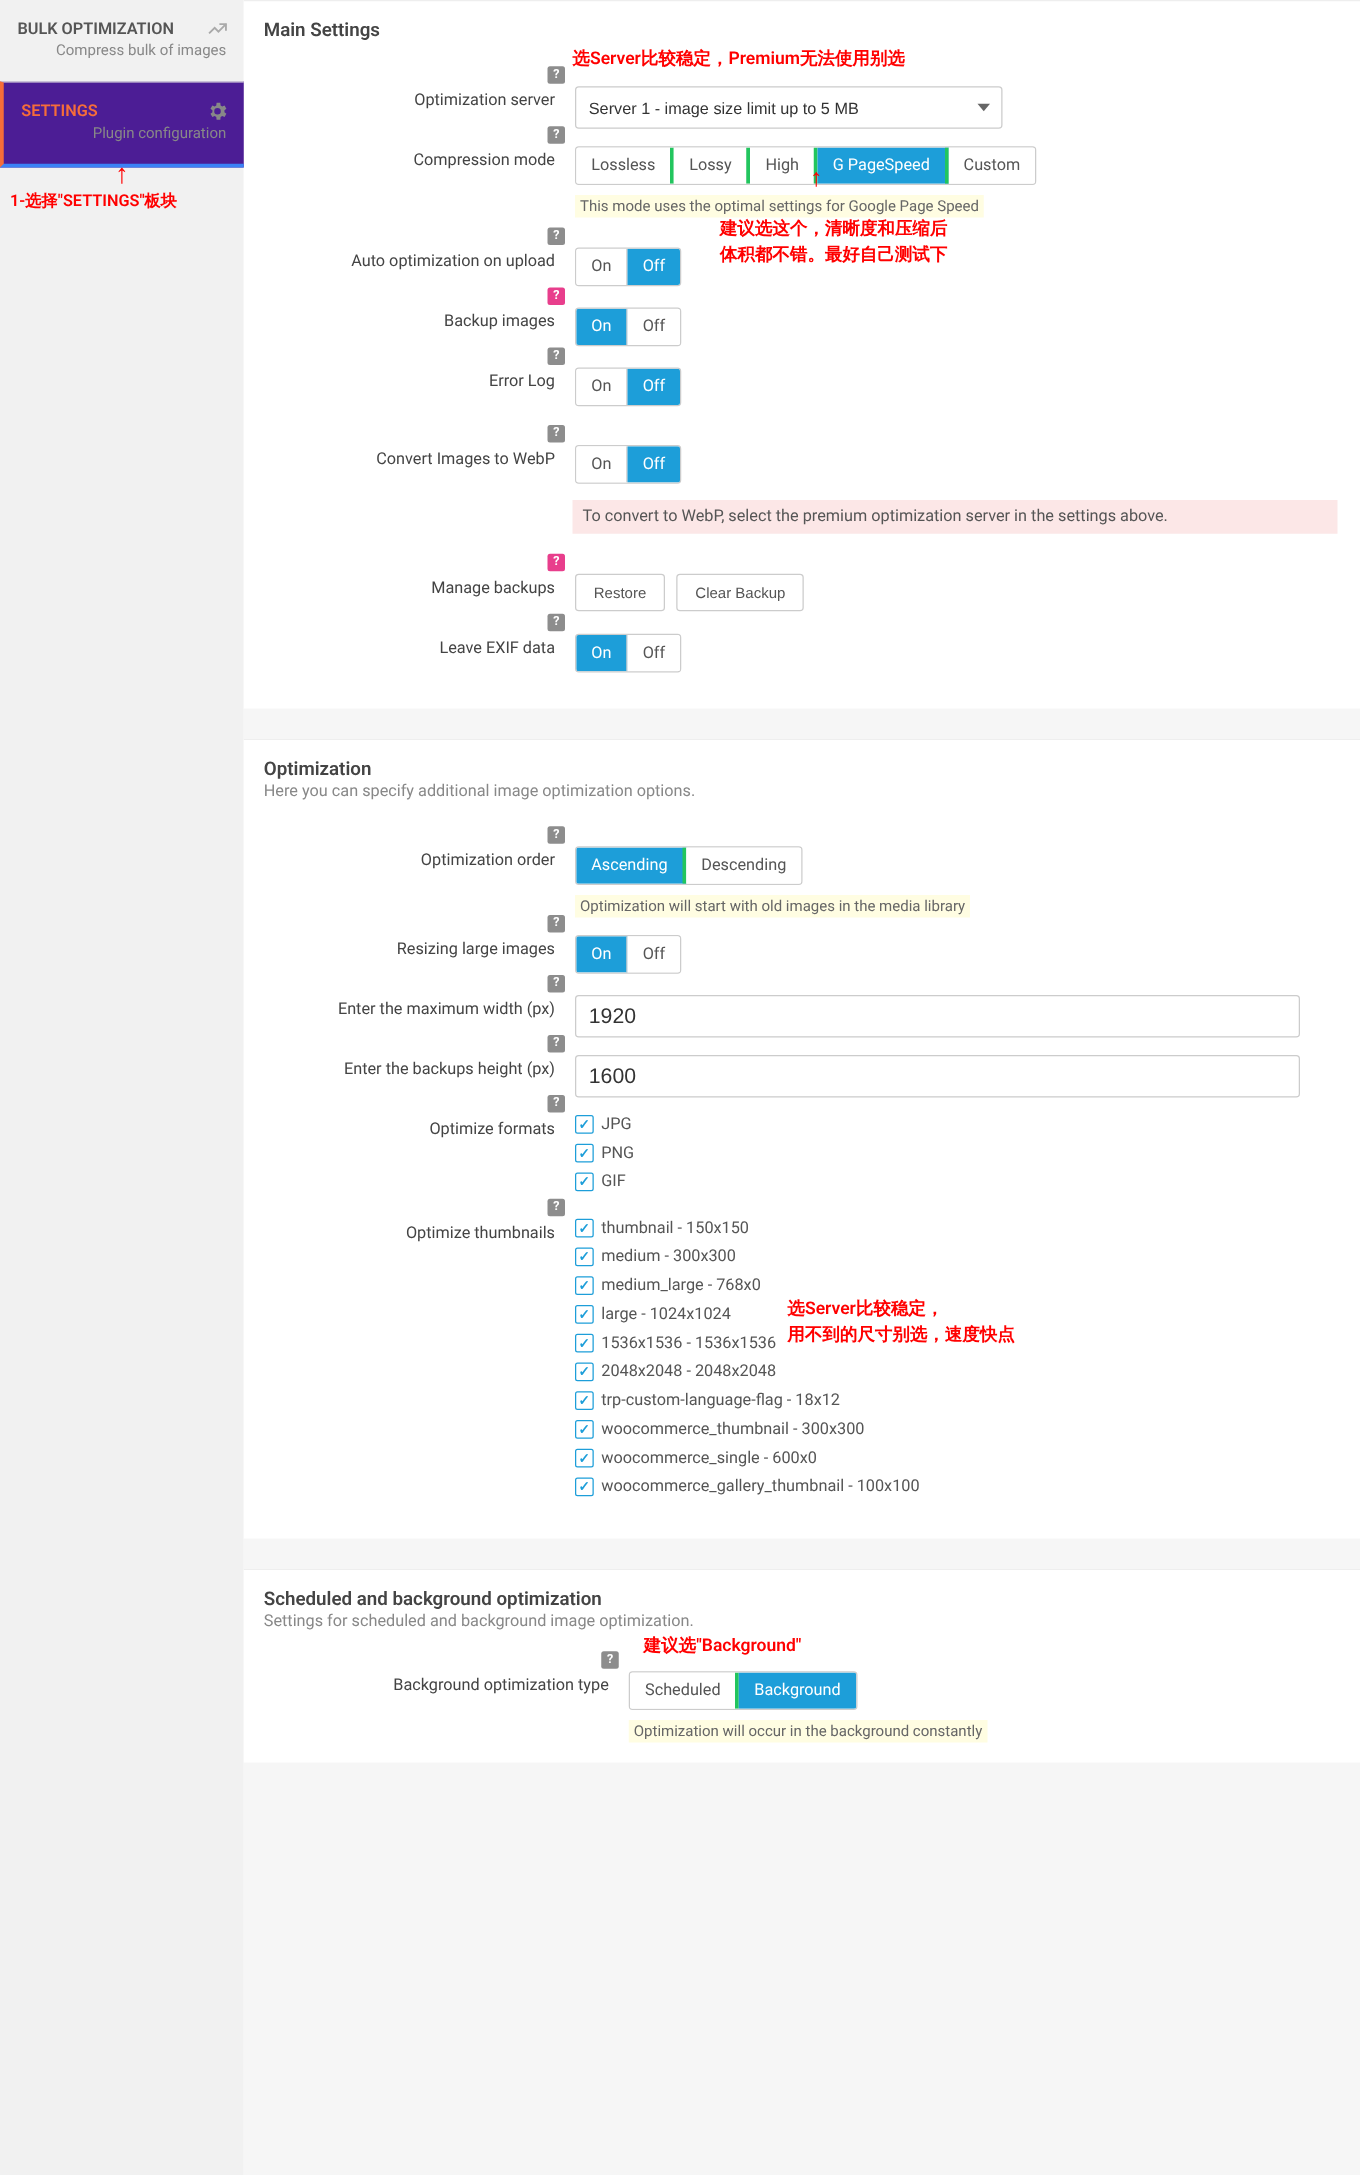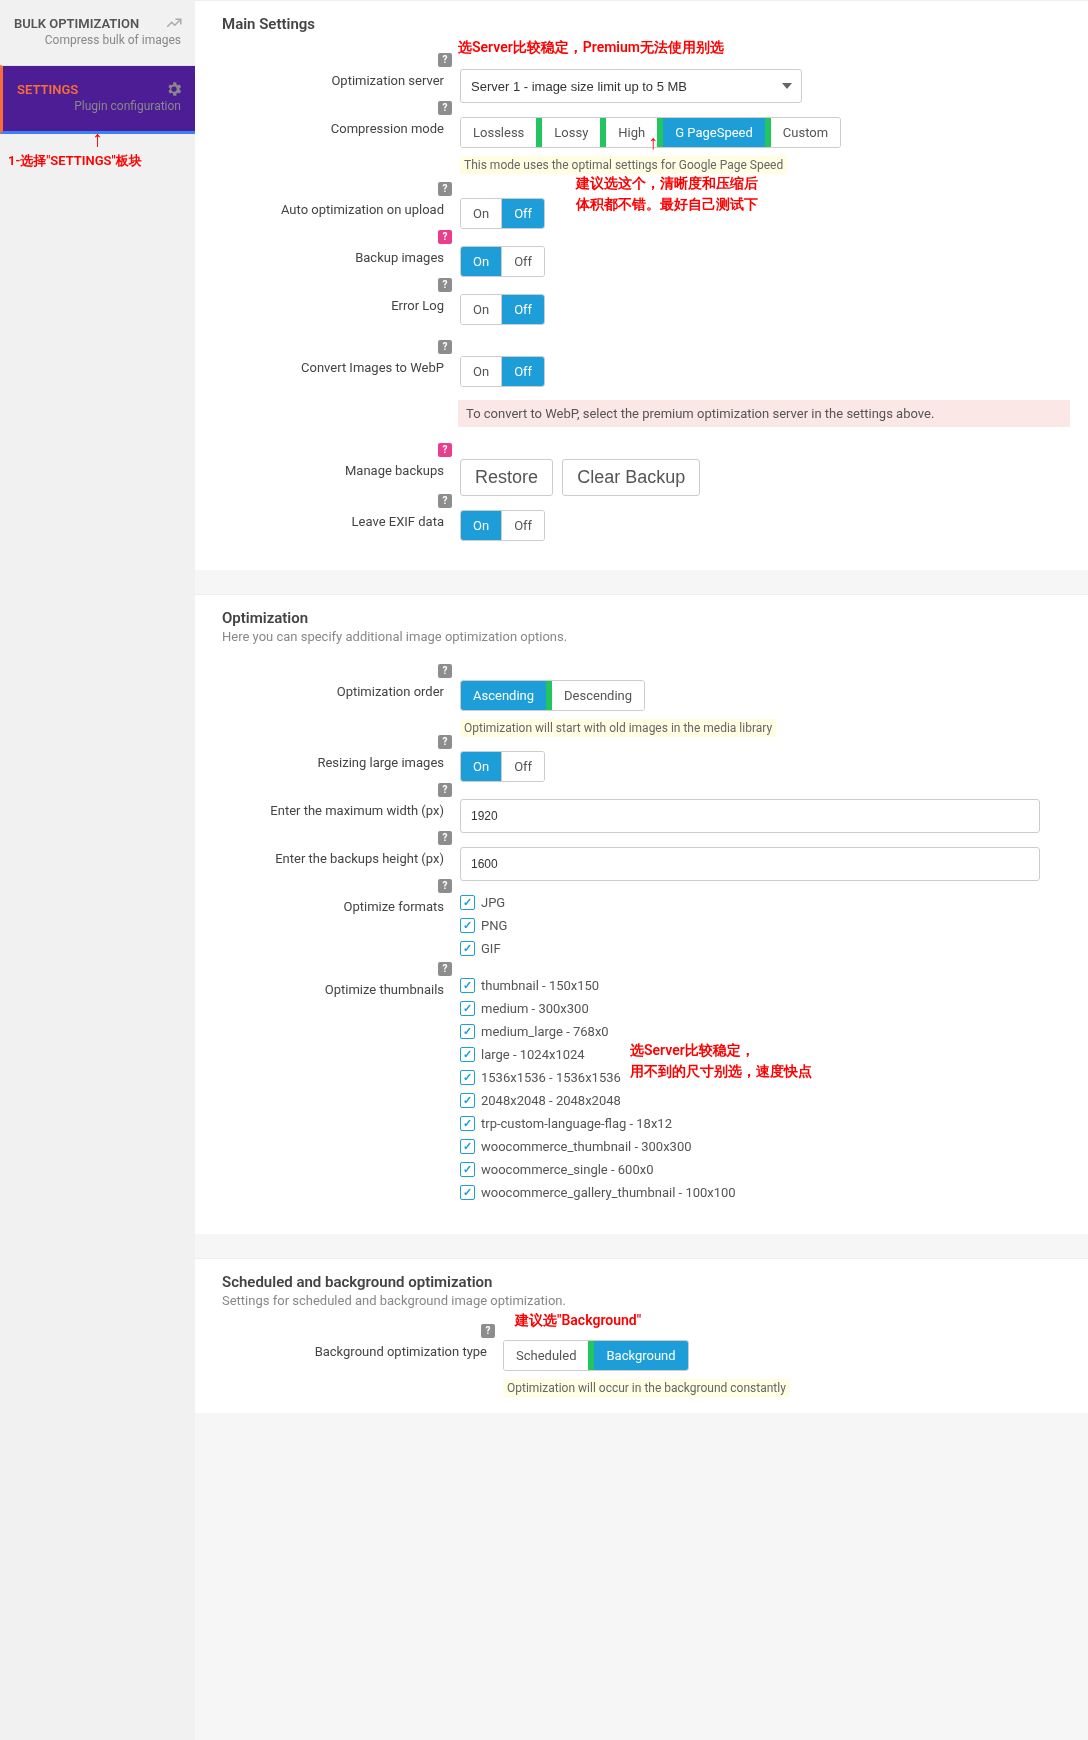--- a/index.html
+++ b/index.html
@@ -10,43 +10,43 @@
 .side-item .title { font-weight: 600; font-size: 13px; color: #555; }
 .side-item .sub { font-size: 12px; color: #888; margin-top: 2px; text-align: right; }
 .side-item .ico { position: absolute; right: 12px; top: 14px; color: #aaa; }
 .side-item.active { background: #4c1d95; border-left: 3px solid #f66d39; border-top: 1px solid #e5e5e5; border-bottom: 3px solid #3b82f6; }
 .side-item.active .title { color: #f66d39; }
 .side-item.active .ico { color: #888; }
 .redarrow { color: #f00; font-size: 22px; font-weight: bold; text-align: center; margin-top: -8px; }
 .rednote { color: #f00; font-weight: 600; font-size: 13px; padding: 0 8px 8px; }
 .main { flex: 1; background: #f6f6f6; }
 .panel { background: #fff; border-top: 1px solid #eee; }
-.panel-head { padding: 14px 27px 10px; }
+.panel-head { padding: 14px 16px 10px; }
 .panel-head h2 { font-size: 15px; font-weight: 600; color: #444; }
 .panel-head .desc { font-size: 13px; color: #888; margin-top: 2px; }
 .field { display: flex; align-items: flex-start; padding: 6px 18px; min-height: 48px; }
 .flabel { width: 247px; flex-shrink: 0; text-align: right; padding-right: 16px; padding-top: 6px; color: #444; position: relative; }
 .fctl { flex: 1; padding-top: 2px; position: relative; }
 .help { display: inline-block; width: 14px; height: 14px; background: #8d8d8d; color: #fff; font-size: 10px; font-weight: bold; text-align: center; line-height: 14px; border-radius: 2px; position: absolute; right: 8px; top: -14px; }
 .help.pink { background: #e83e8c; }
 select.sel { width: 342px; height: 34px; border: 1px solid #ccc; border-radius: 3px; padding: 0 10px; font-size: 13px; color: #333; background: #fff; appearance: none; }
 .selwrap { position: relative; display: inline-block; }
 .selwrap::after { content: ""; position: absolute; right: 10px; top: 14px; border-left: 5px solid transparent; border-right: 5px solid transparent; border-top: 6px solid #666; pointer-events: none; }
 .btngrp { display: inline-flex; border: 1px solid #ccc; border-radius: 3px; overflow: hidden; }
-.btngrp .seg { padding: 7px 12px; border-right: 6px solid #22c55e; background: #fff; cursor: pointer; color: #555; font-size: 13px; }
+.btngrp .seg { padding: 7px 12px; border-right: 3px solid #22c55e; background: #fff; cursor: pointer; color: #555; font-size: 13px; }
 .btngrp .seg:last-child { border-right: none; }
 .btngrp .seg.active { background: #1d9ed9; color: #fff; }
 .tog { display: inline-flex; border: 1px solid #ccc; border-radius: 3px; overflow: hidden; }
 .tog .topt { padding: 7px 12px; border-right: 1px solid #ccc; background: #fff; cursor: pointer; color: #555; }
 .tog .topt:last-child { border-right: none; }
 .tog .topt.active { background: #1d9ed9; color: #fff; }
 .hint-y { background: #fffde2; font-size: 12px; color: #666; padding: 2px 4px; margin-top: 8px; display: inline-block; }
 .hint-p { background: #fce7e7; font-size: 13px; color: #555; padding: 6px 8px; margin: 4px 18px 10px 263px; }
-.btn { background: #fff; border: 1px solid #ccc; border-radius: 3px; padding: 7px 14px; cursor: pointer; color: #555; font-size: 18px; margin-right: 6px; }
-.txt { width: 580px; height: 34px; border: 1px solid #ccc; border-radius: 3px; padding: 15px 10px; font-size: 12px; color: #333; }
+.btn { background: #fff; border: 1px solid #ccc; border-radius: 3px; padding: 7px 14px; cursor: pointer; color: #555; font-size: 12px; margin-right: 6px; }
+.txt { width: 580px; height: 34px; border: 1px solid #ccc; border-radius: 3px; padding: 15px 10px; font-size: 17px; color: #333; }
 .chk { display: flex; align-items: center; margin-bottom: 8px; }
 .chk .box { width: 15px; height: 15px; border: 1.5px solid #1d9ed9; border-radius: 2px; margin-right: 6px; display: inline-flex; align-items: center; justify-content: center; color: #1d9ed9; font-size: 11px; font-weight: bold; }
 .chk .box::before { content: "✓"; }
 .redov { position: absolute; color: #f00; font-weight: 600; font-size: 14px; line-height: 1.5; z-index: 5; pointer-events: none; }
 .spacer { height: 24px; background: #f6f6f6; }
 svg.gear { width: 18px; height: 18px; }
 svg.chart { width: 18px; height: 18px; }
 </style>
 </head>
 <body>

